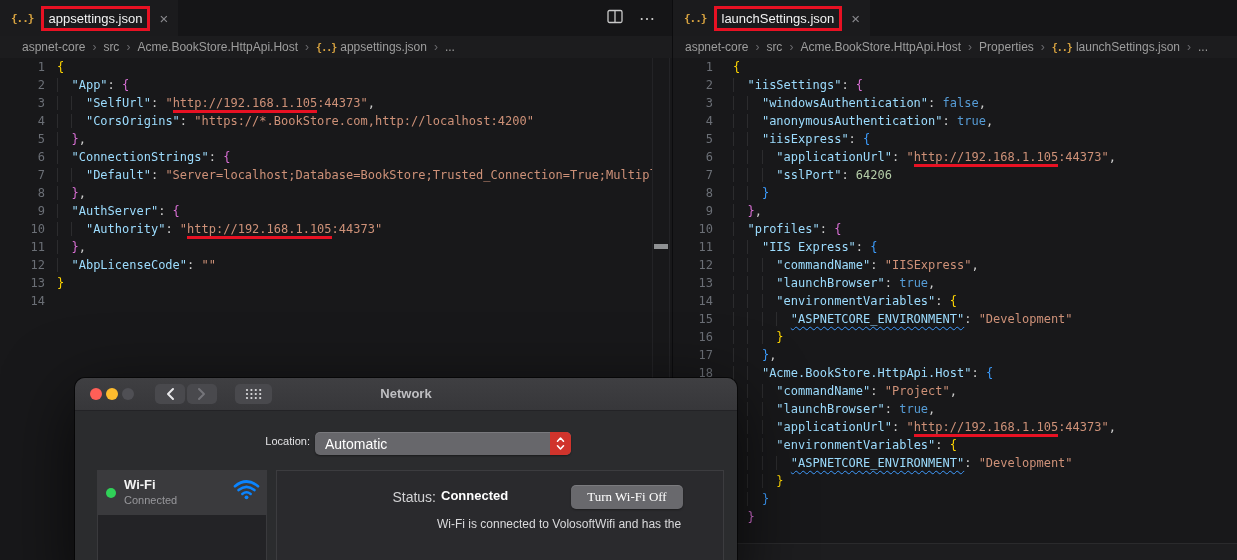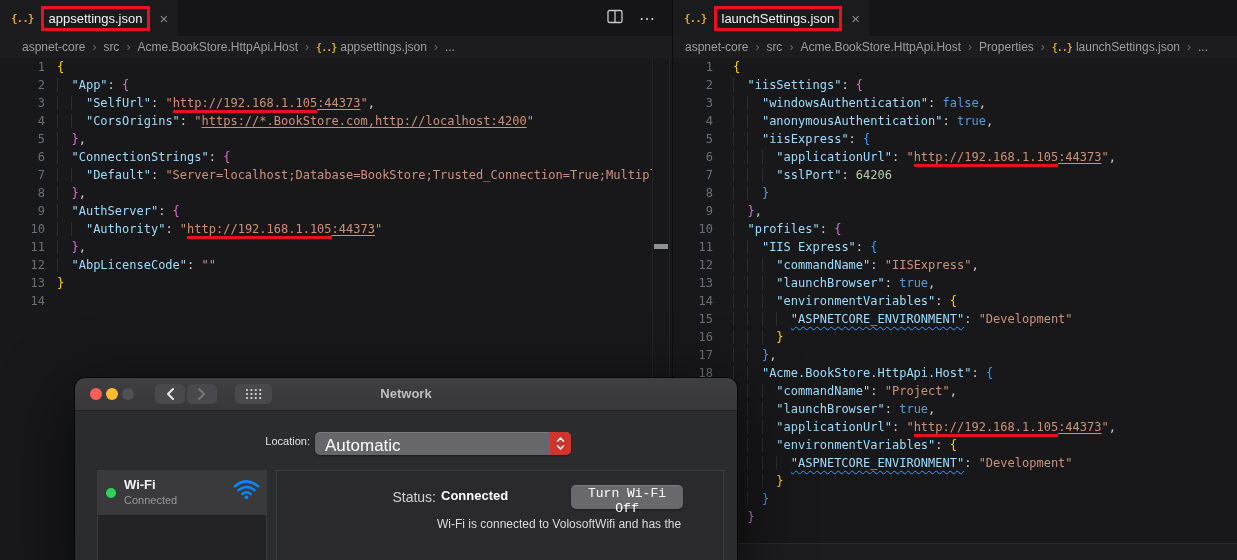--- a/index.html
+++ b/index.html
@@ -32,21 +32,21 @@
   .cl{height:18px;line-height:18px;display:flex;white-space:pre;}
   .ln{flex:none;text-align:right;color:#6b6f76;}
   #code-left .ln{width:45px;} #code-left .lc{margin-left:12px;}
   #code-right .ln{width:40px;} #code-right .lc{margin-left:20px;}
   .lc{white-space:pre;}
 
   
   .k{color:#9cdcfe;} .s{color:#ce9178;} .p{color:#cfcfcf;}
   .b{color:#569cd6;} .n{color:#b5cea8;}
   .g{color:#ffd602;} .m{color:#da70d6;} .u{color:#3d9eff;}
-  .lnk{color:#ce9178;text-decoration:underline;text-underline-offset:2px;}
+  .lnk{color:#ce9178;text-underline-offset:2px;}
   .red{color:#ce9178;border-bottom:3px solid #e81123;}
   .sq{color:#9cdcfe;text-decoration:underline wavy #3f9cff;text-decoration-thickness:1px;text-underline-offset:3px;}
   .sp{background-image:repeating-linear-gradient(90deg,#2c2c2e 0 1px,transparent 1px 2ch);}
 
   .scrollcol{position:absolute;top:58px;bottom:0;left:652px;width:16px;
              border-left:1px solid #232326;border-right:1px solid #232326;}
   .scrollmark{position:absolute;top:186px;left:1px;width:14px;height:5px;background:#8f9193;}
   .bottomband{position:absolute;left:0;right:0;top:543px;height:17px;background:#1d1d1f;border-top:1px solid #2a2a2c;}
 
   
@@ -59,38 +59,38 @@
           display:flex;align-items:center;justify-content:center;}
   .gridbtn{position:absolute;left:160px;top:6px;width:37px;height:20px;background:#49494d;border-radius:5px;
            display:flex;align-items:center;justify-content:center;}
   .wintitle{position:absolute;top:8px;left:0;right:0;text-align:center;color:#bfbfc2;font-size:13px;font-weight:bold;}
   .search{position:absolute;top:7px;left:503px;width:154px;height:19px;background:#27272a;border:1px solid #48484b;
           border-radius:4px;display:flex;align-items:center;gap:5px;padding:0 6px;color:#8f8f93;font-size:12px;}
 
   .loclabel{position:absolute;top:57px;left:0;width:235px;text-align:right;font-size:11px;color:#e2e2e4;}
   .popup{position:absolute;left:240px;top:54px;width:256px;height:23px;background:#67676b;border-radius:5px;
          box-shadow:inset 0 1px 0 rgba(255,255,255,.12),0 1px 2px rgba(0,0,0,.4);}
-  .popup-txt{position:absolute;left:10px;top:4px;color:#fff;font-size:17px;}
+  .popup-txt{position:absolute;left:10px;top:4px;color:#fff;font-size:14px;}
   .popup-cap{position:absolute;right:0;top:0;width:21px;height:23px;background:#d0342c;border-radius:0 5px 5px 0;
              display:flex;align-items:center;justify-content:center;}
 
   .sidebar{position:absolute;left:22px;top:92px;width:168px;height:130px;background:#232326;border:1px solid #3a3a3d;}
   .net-row{position:relative;height:44px;cursor:pointer;}
   .net-row.sel{background:#3a3a3d;}
   .dot{position:absolute;left:8px;top:17px;width:10px;height:10px;border-radius:50%;}
   .rname{position:absolute;left:26px;top:6px;font-size:13px;font-weight:bold;color:#f2f2f2;white-space:nowrap;}
   .rstat{position:absolute;left:26px;top:23px;font-size:11px;color:#98989c;white-space:nowrap;}
   .ric{position:absolute;right:6px;top:8px;}
   .bt-circle{display:flex;align-items:center;justify-content:center;width:27px;height:28px;border-radius:50%;background:#0a84ff;}
 
   .detail{position:absolute;left:201px;top:92px;width:446px;height:130px;background:#2a2a2d;border:1px solid #3c3c3f;}
   .status-label{position:absolute;left:4px;top:18px;width:155px;text-align:right;font-size:14px;color:#d2d2d4;}
   .status-value{position:absolute;left:164px;top:17px;font-size:13px;font-weight:bold;color:#fff;}
   .wifi-btn{position:absolute;left:294px;top:14px;width:112px;height:24px;background:#69696d;border:none;border-radius:5px;
-            color:#fff;font-size:13px;font-family:Liberation Mono, monospace;
+            color:#fff;font-size:13px;font-family:Liberation Serif, serif;
             box-shadow:inset 0 1px 0 rgba(255,255,255,.12),0 1px 2px rgba(0,0,0,.35);cursor:pointer;}
   .info{position:absolute;left:160px;top:44px;font-size:12px;color:#dadadc;line-height:18px;}
   .ip-underline{border-bottom:2px solid #e81123;padding-bottom:1px;}
 </style>
 </head>
 <body>
 
 <div id="screen">
 
   <div class="pane" id="pane-left">

